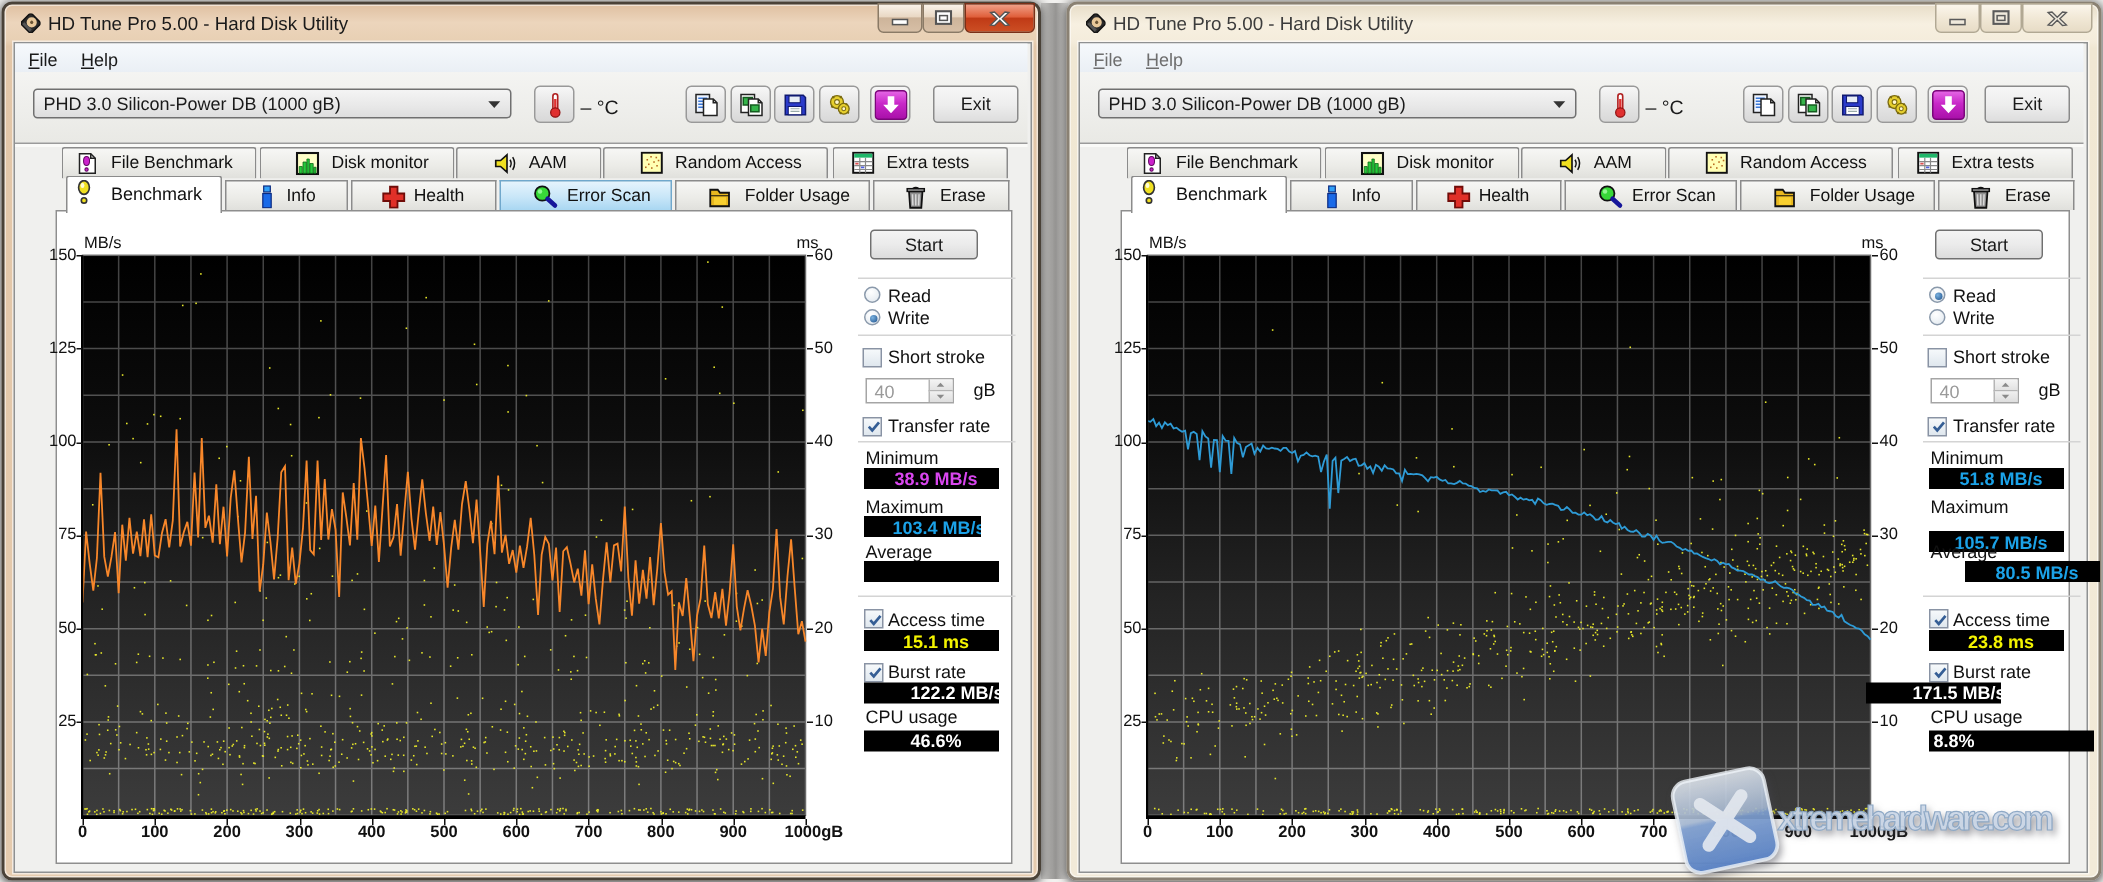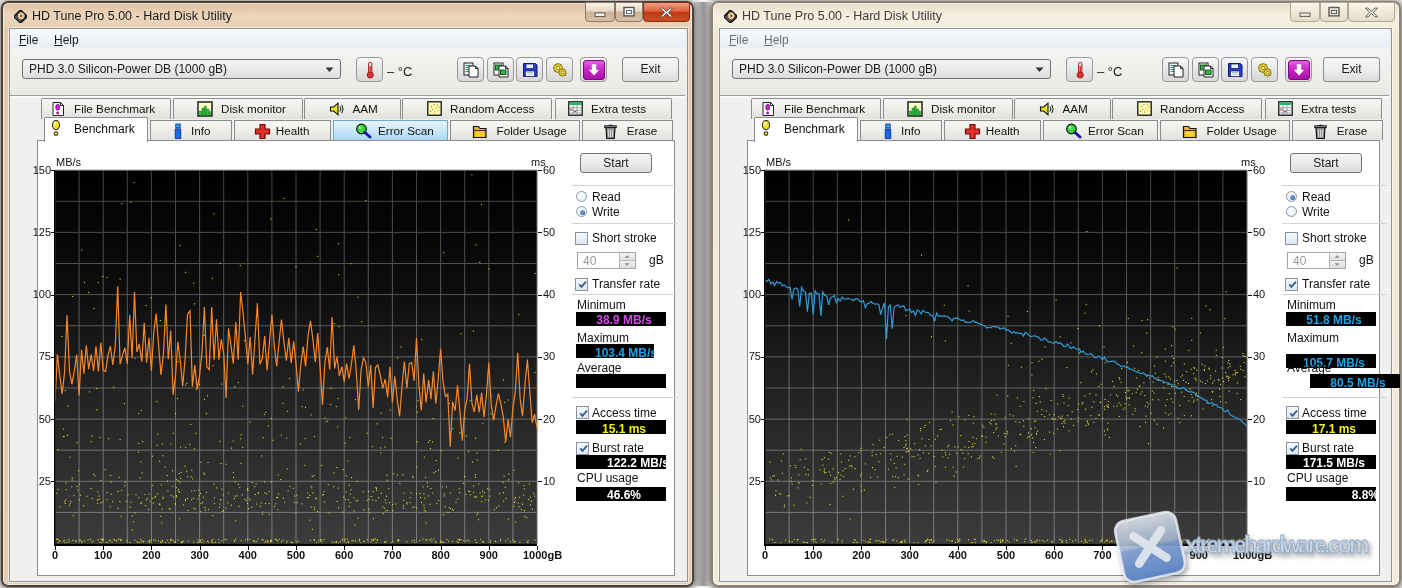--- a/index.html
+++ b/index.html
@@ -2386,30 +2386,30 @@
     <div style="position:absolute;left:1287px;top:330.5px;font-size:12px;color:#111;">Maximum</div>
     <div style="position:absolute;left:1286px;top:344px;width:90px;height:14px;background:#000;box-sizing:border-box;text-align:center;overflow:hidden;margin-top:10px;"><span style="font-size:12px;font-weight:bold;color:#1ba2e8;line-height:14px;position:relative;left:3px;top:-1.5px;display:inline-block;">105.7 MB/s</span></div>
     <div style="position:absolute;left:1287px;top:360.5px;font-size:12px;color:#111;">Average</div>
     <div style="position:absolute;left:1286px;top:374px;width:90px;height:14px;background:#000;box-sizing:border-box;text-align:center;overflow:hidden;margin-left:24px;"><span style="font-size:12px;font-weight:bold;color:#1ba2e8;line-height:14px;position:relative;left:3px;top:-1.5px;display:inline-block;">80.5 MB/s</span></div>
     <div style="position:absolute;left:1286px;top:406px;width:13px;height:13px;border:1px solid #8993a4;background:linear-gradient(180deg,#f6f9fb,#dfe7ee);box-sizing:border-box;">
       <svg width="11" height="11" viewBox="0 0 11 11" style="position:absolute;left:0.5px;top:0.5px">
         <path d="M2.2 5.4l2.3 2.5L9 2.6" fill="none" stroke="#355e95" stroke-width="1.8"></path>
       </svg>
     </div>
     <div style="position:absolute;left:1302px;top:405.5px;font-size:12px;color:#111;">Access time</div>
-    <div style="position:absolute;left:1286px;top:420px;width:90px;height:14px;background:#000;box-sizing:border-box;text-align:center;overflow:hidden;"><span style="font-size:12px;font-weight:bold;color:#f4f400;line-height:14px;position:relative;left:3px;top:-1.5px;display:inline-block;">17.1 ms</span></div>
+    <div style="position:absolute;left:1286px;top:420px;width:90px;height:14px;background:#000;box-sizing:border-box;text-align:center;overflow:hidden;"><span style="font-size:12px;font-weight:bold;color:#f4f400;line-height:14px;position:relative;left:3px;top:-1.5px;display:inline-block;">23.8 ms</span></div>
     <div style="position:absolute;left:1286px;top:441.5px;width:13px;height:13px;border:1px solid #8993a4;background:linear-gradient(180deg,#f6f9fb,#dfe7ee);box-sizing:border-box;">
       <svg width="11" height="11" viewBox="0 0 11 11" style="position:absolute;left:0.5px;top:0.5px">
         <path d="M2.2 5.4l2.3 2.5L9 2.6" fill="none" stroke="#355e95" stroke-width="1.8"></path>
       </svg>
     </div>
     <div style="position:absolute;left:1302px;top:441px;font-size:12px;color:#111;">Burst rate</div>
-    <div style="position:absolute;left:1286px;top:454.5px;width:90px;height:14px;background:#000;box-sizing:border-box;text-align:center;overflow:hidden;"><span style="font-size:12px;font-weight:bold;color:#fff;line-height:14px;position:relative;left:3px;top:-1.5px;display:inline-block;">171.5 MB/s</span></div>
+    <div style="position:absolute;left:1244px;top:454.5px;width:90px;height:14px;background:#000;box-sizing:border-box;text-align:right;overflow:hidden;"><span style="font-size:12px;font-weight:bold;color:#fff;line-height:14px;position:relative;left:3px;top:-1.5px;display:inline-block;">171.5 MB/s</span></div>
     <div style="position:absolute;left:1287px;top:471px;font-size:12px;color:#111;">CPU usage</div>
-    <div style="position:absolute;left:1286px;top:486.5px;width:90px;height:14px;background:#000;box-sizing:border-box;text-align:right;overflow:hidden;"><span style="font-size:12px;font-weight:bold;color:#fff;line-height:14px;position:relative;left:3px;top:-1.5px;display:inline-block;">8.8%</span></div>
+    <div style="position:absolute;left:1286px;top:486.5px;width:110px;height:14px;background:#000;box-sizing:border-box;text-align:left;overflow:hidden;"><span style="font-size:12px;font-weight:bold;color:#fff;line-height:14px;position:relative;left:3px;top:-1.5px;display:inline-block;">8.8%</span></div>
     <div style="position:absolute;left:1105px;top:492px;width:300px;height:100px;filter:drop-shadow(2px 3px 2.5px rgba(70,70,80,0.5));"><svg width="300" height="100" viewBox="0 0 300 100">
         <defs>
           <linearGradient id="wmt" x1="0" y1="0" x2="0" y2="1">
             <stop offset="0" stop-color="#dfe5ec" stop-opacity="0.9"></stop>
             <stop offset="0.45" stop-color="#a9bdd8" stop-opacity="0.85"></stop>
             <stop offset="0.5" stop-color="#7fa0d2" stop-opacity="0.9"></stop>
             <stop offset="1" stop-color="#5a83c6" stop-opacity="0.95"></stop>
           </linearGradient>
         </defs>
         <g transform="rotate(-12 45 55)">

